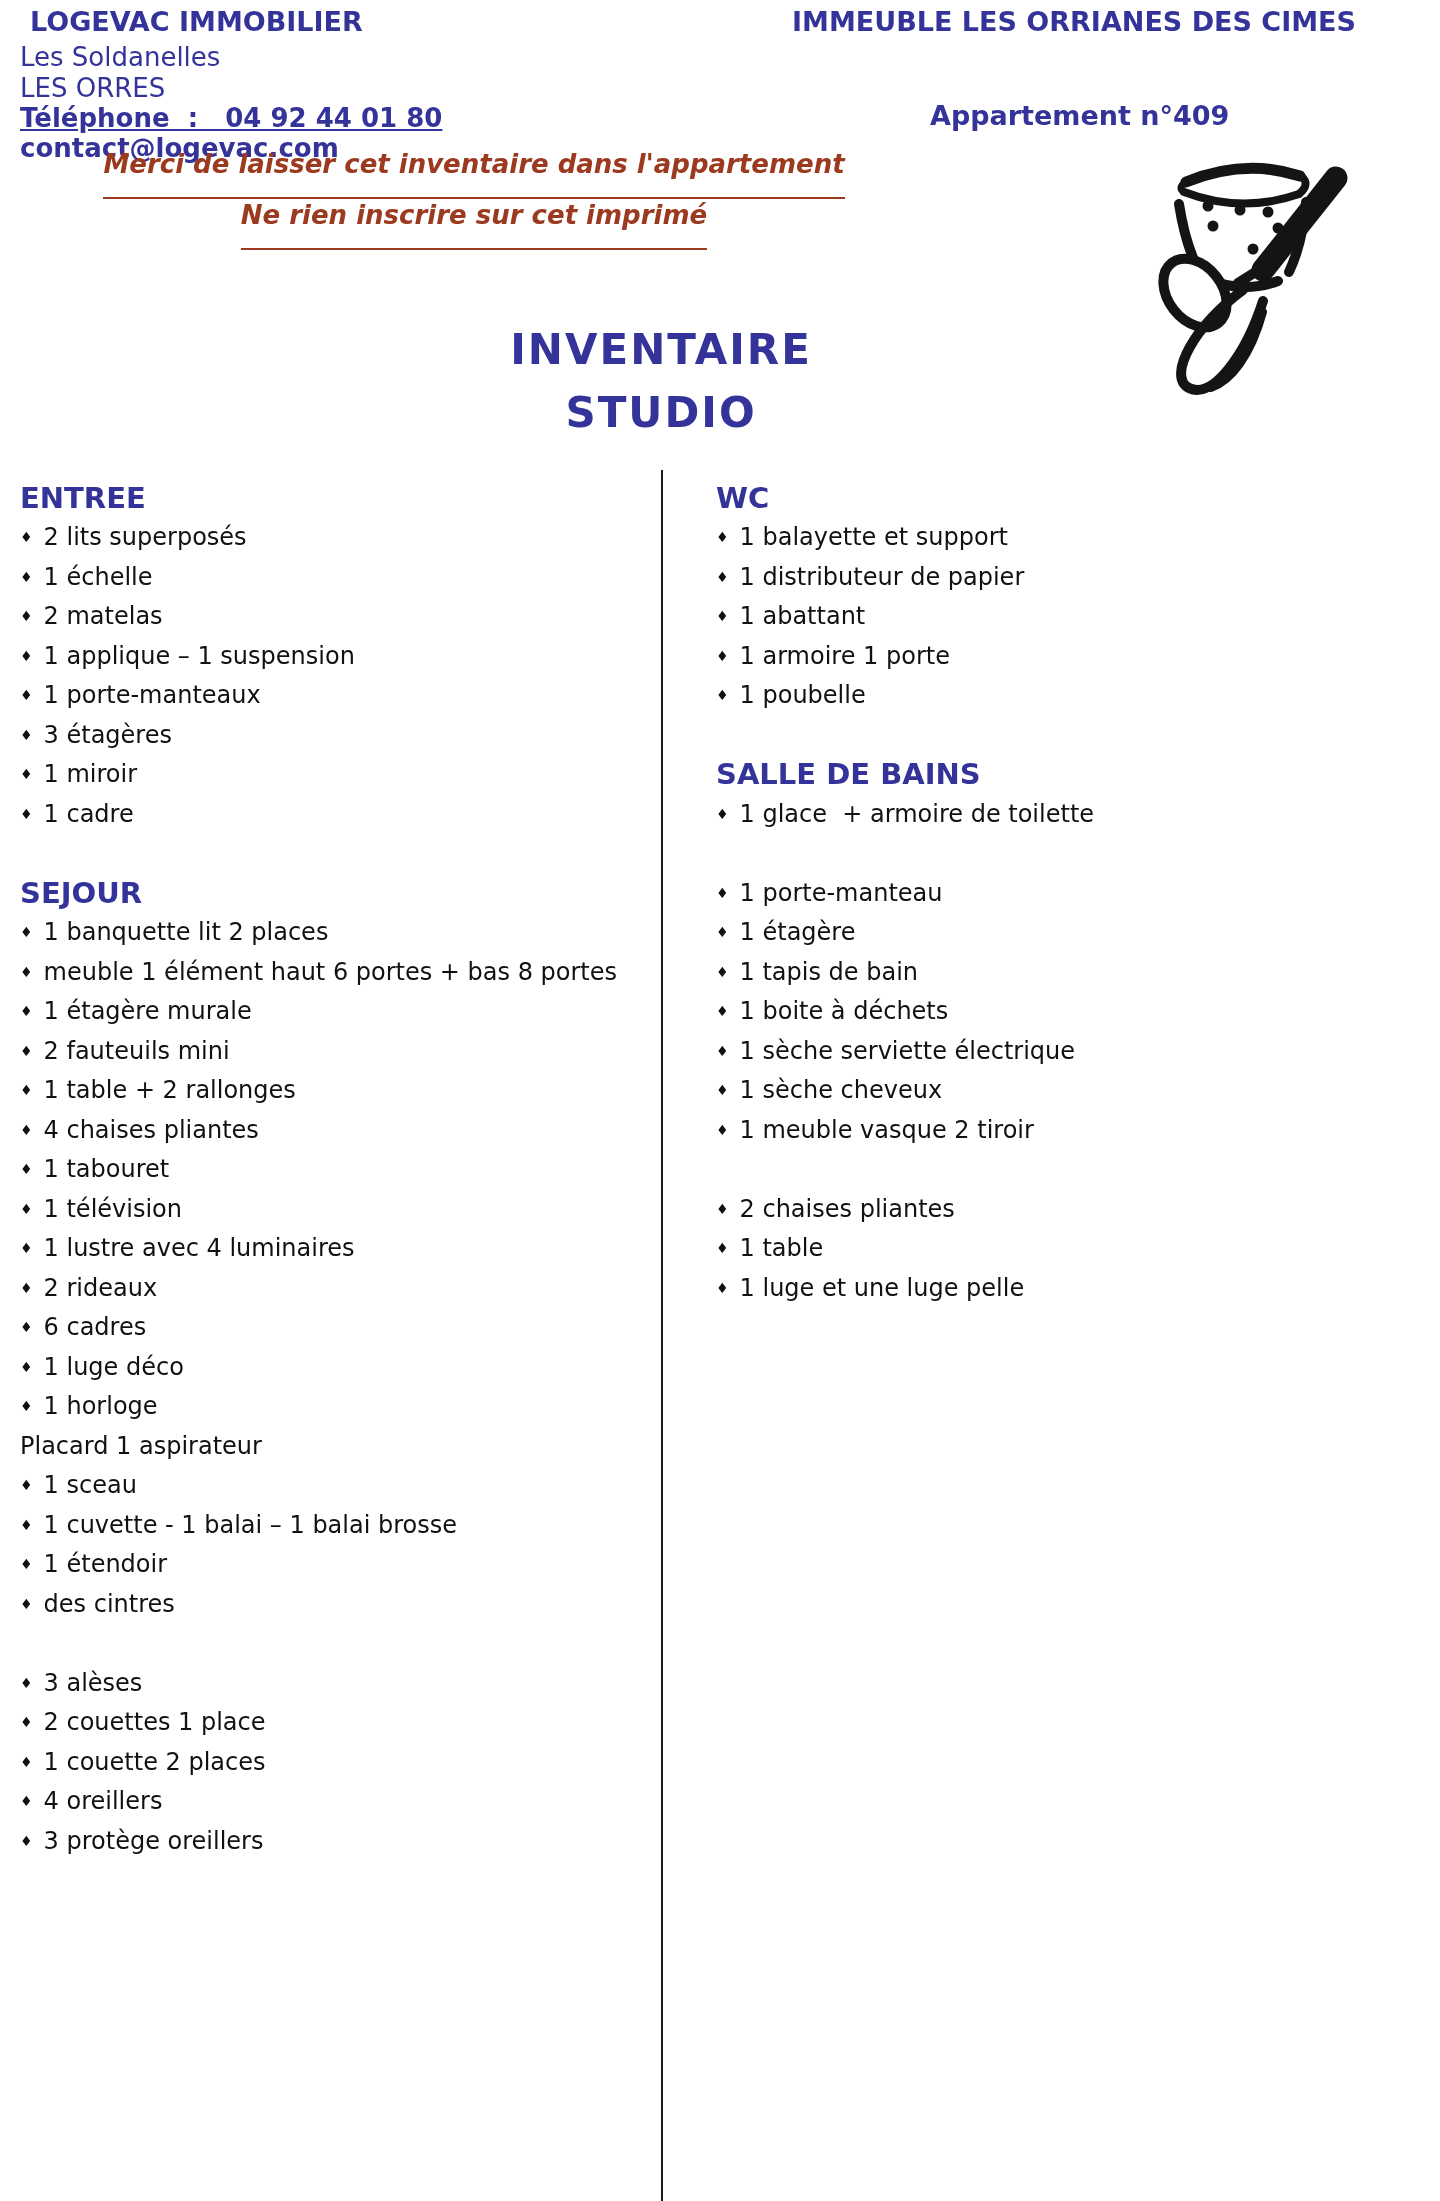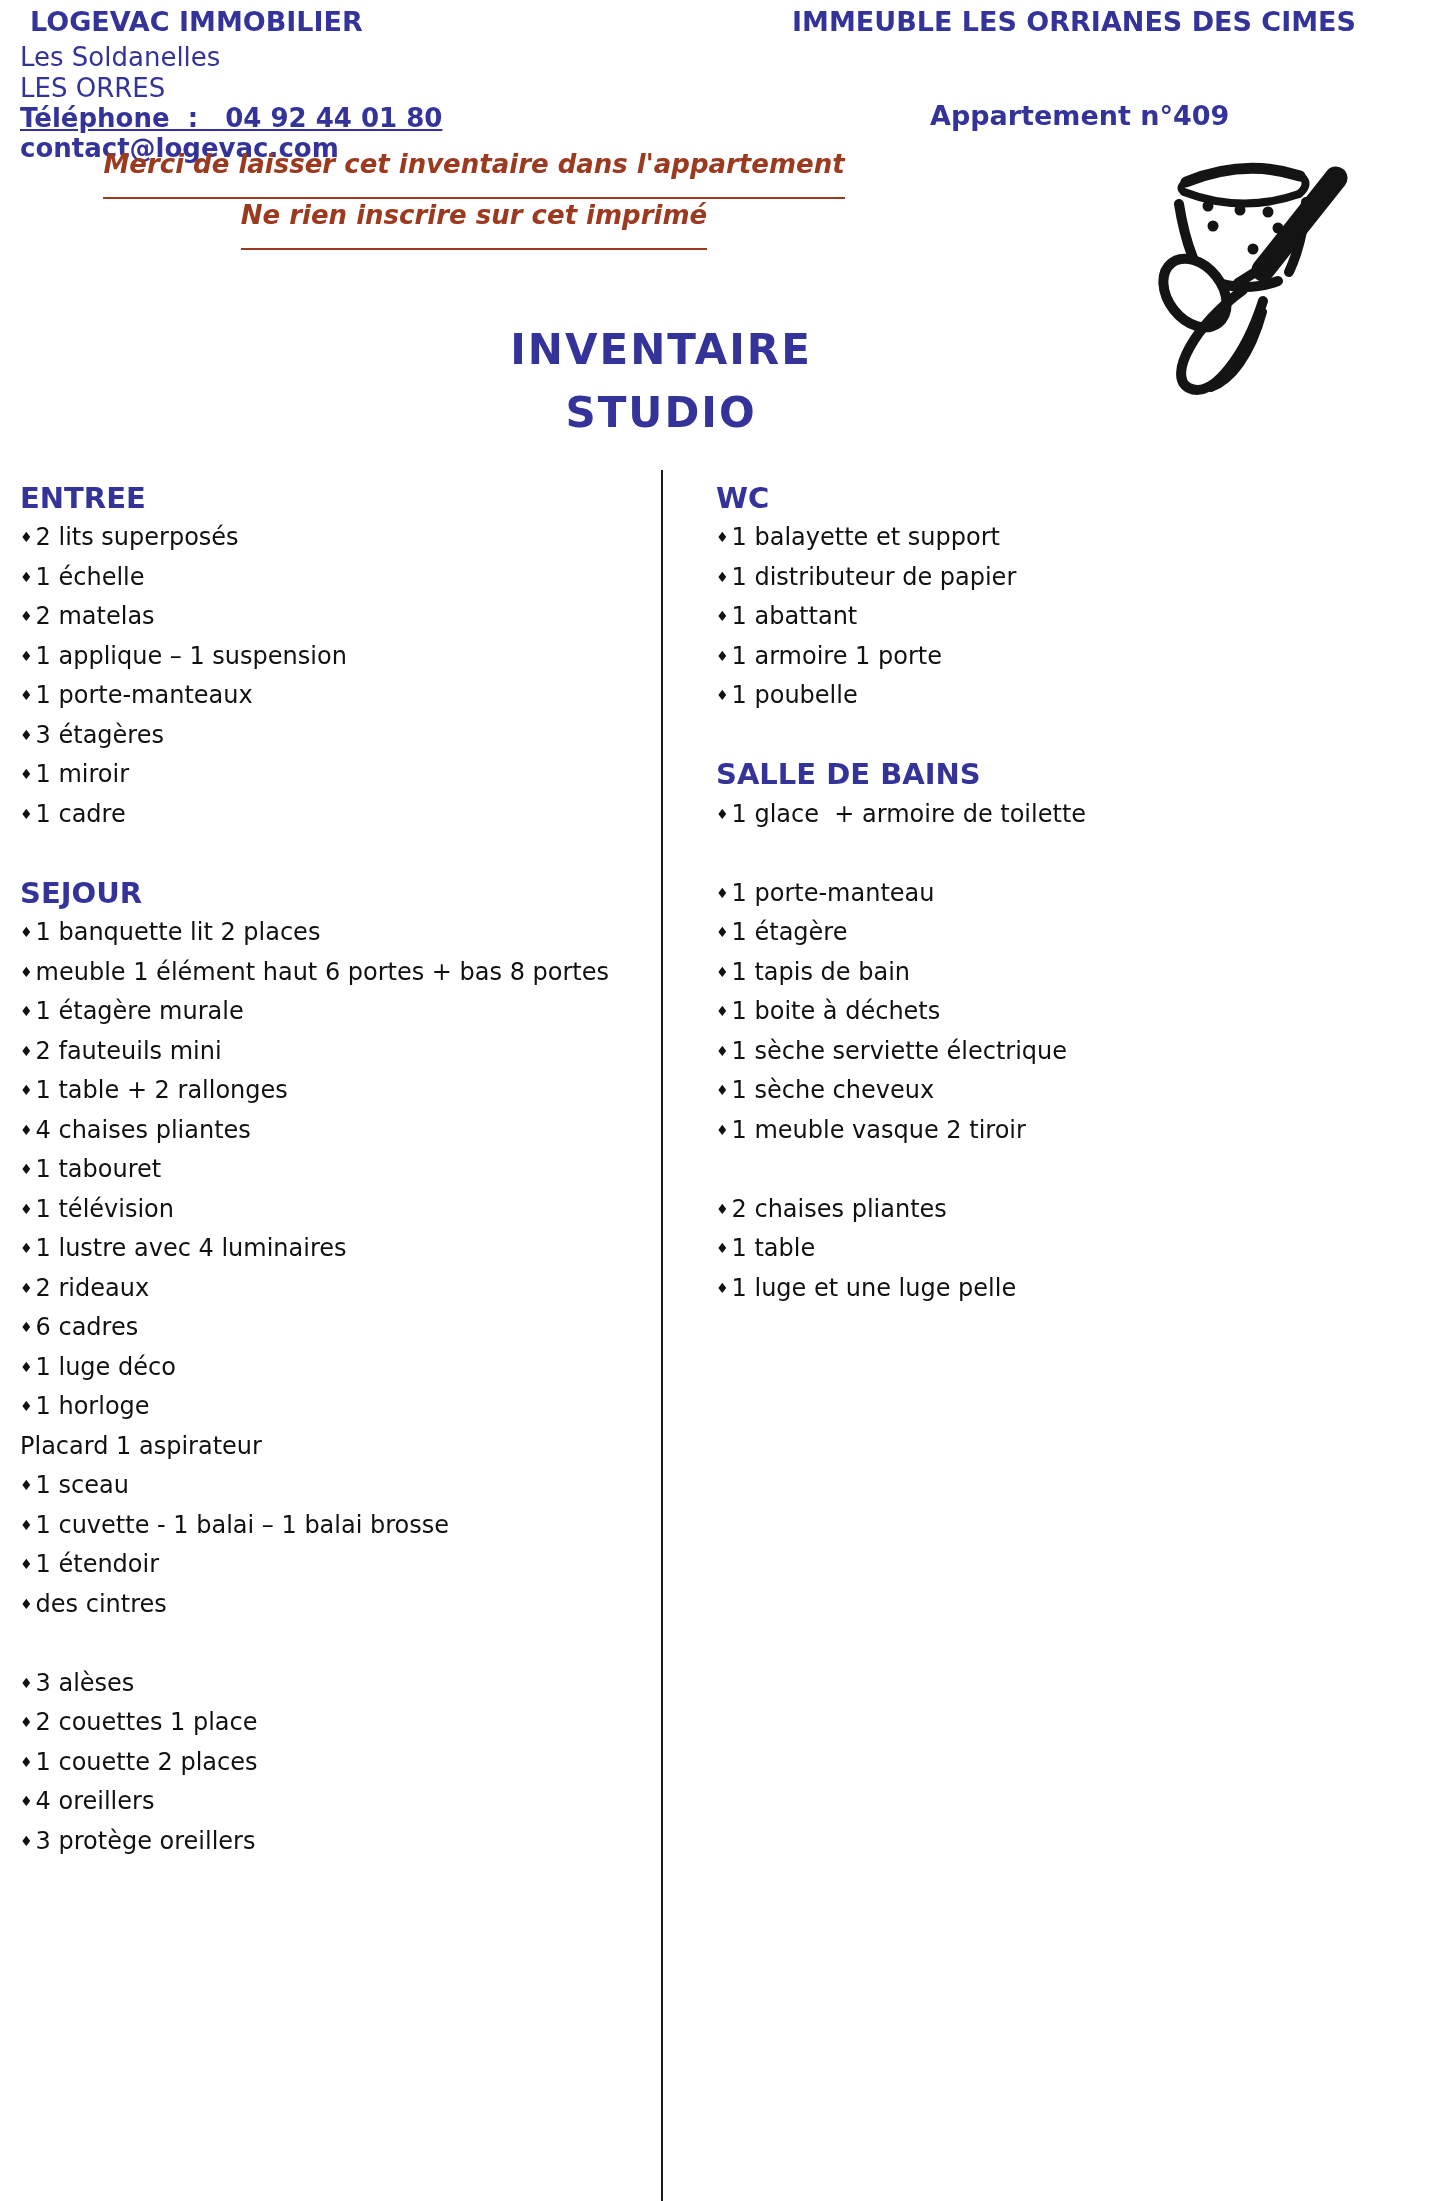--- a/index.html
+++ b/index.html
@@ -34,21 +34,21 @@
   
   .divider{left:661px;top:470px;width:2px;height:1731px;background:#1a1a1a;}
   
   .col{top:478px;}
   .col-left{left:20px;width:632px;}
   .col-right{left:716px;width:714px;}
   .row{height:39.5px;display:flex;align-items:center;}
   .row.header{font-size:29px;font-weight:bold;color:var(--blue,#333399);}
   .row.item,.row.plain{font-size:24px;color:#111;}
   .row .bullet{font-size:14px;margin-right:3px;color:#111;}
-  .row .txt{white-space:pre-wrap;}
+  .row .txt{white-space:pre-wrap;margin-left:8px;}
 </style>
 </head>
 <body>
 
 <div>
 
   <div class="abs company">LOGEVAC IMMOBILIER</div>
   <div class="abs residence">Les Soldanelles</div>
   <div class="abs city">LES ORRES</div>
   <div class="abs phone">Téléphone  :   04 92 44 01 80</div>

